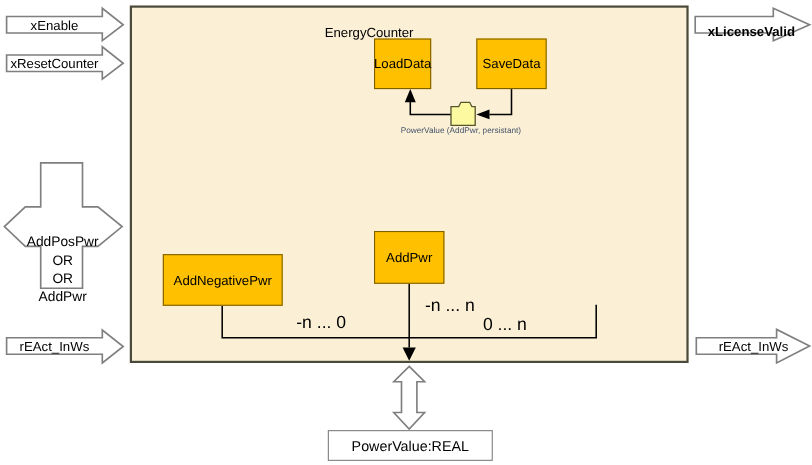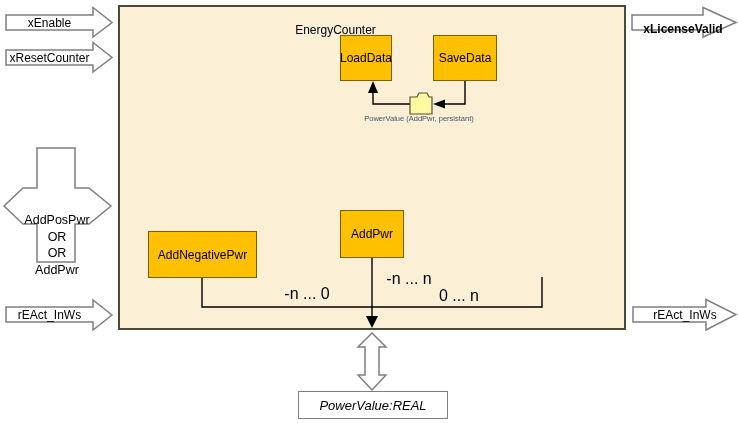--- a/index.html
+++ b/index.html
@@ -34,21 +34,21 @@
   .port-shape{fill:#ffffff;stroke:var(--port-border);stroke-width:1.5;}
   .conn{fill:none;stroke:var(--line-color);stroke-width:1.4;}
   .head{fill:var(--line-color);stroke:none;}
   .folder{fill:var(--folder-fill);stroke:#55552E;stroke-width:1.2;}
   .port-label{font-size:12px;}
   .caption{left:346px;top:114px;width:146px;font-size:7.5px;color:var(--caption-text);text-align:center;}
   .range-label{font-size:16px;}
   #or-block{left:2px;top:164px;width:110px;text-align:center;font-size:12.5px;line-height:16.5px;margin-top:48px;}
   #pv-box{
     left:298px;top:391px;width:150px;height:28px;background:#fff;
-    border:1.5px solid var(--port-border);font-size:13px;box-sizing:border-box;font-style:italic;
+    border:1.5px solid var(--port-border);font-size:13px;box-sizing:border-box;
   }
 </style>
 </head>
 <body>
 
 <div id="stage">
 
   <div id="frame" class="abs"></div>
   <div class="abs center frame-title">EnergyCounter</div>
 
@@ -79,21 +79,21 @@
     <polygon class="port-shape" points="372,333 386,347 379,347 379,375 386,375 372,390 358,375 365,375 365,347 358,347"></polygon>
   </svg>
 
   <div id="blk-load" class="abs center block">LoadData</div>
   <div id="blk-addneg" class="abs center block">AddNegativePwr</div>
   <div id="blk-save" class="abs center block">SaveData</div>
   <div id="blk-addpwr" class="abs center block">AddPwr</div>
 
   <div class="abs caption">PowerValue (AddPwr, persistant)</div>
 
-  <div class="abs center range-label" style="left:273px;top:285px;width:68px;">-n ... 0</div>
+  <div class="abs center range-label" style="left:258px;top:285px;width:68px;">-n ... 0</div>
   <div class="abs center range-label" style="left:380px;top:270px;width:58px;">-n ... n</div>
   <div class="abs center range-label" style="left:430px;top:287px;width:58px;text-align:right;">0 ... n</div>
 
   <div class="abs center port-label" style="left:6px;top:50px;width:87px;height:15px;">xResetCounter</div>
   <div class="abs center port-label" style="left:6px;top:15px;width:87px;height:15px;">xEnable</div>
   <div class="abs center port-label" style="left:6px;top:307px;width:87px;height:15px;">rEAct_InWs</div>
   <div id="or-block" class="abs">
     <div>AddPosPwr</div>
     <div>OR</div>
     <div>OR</div>

